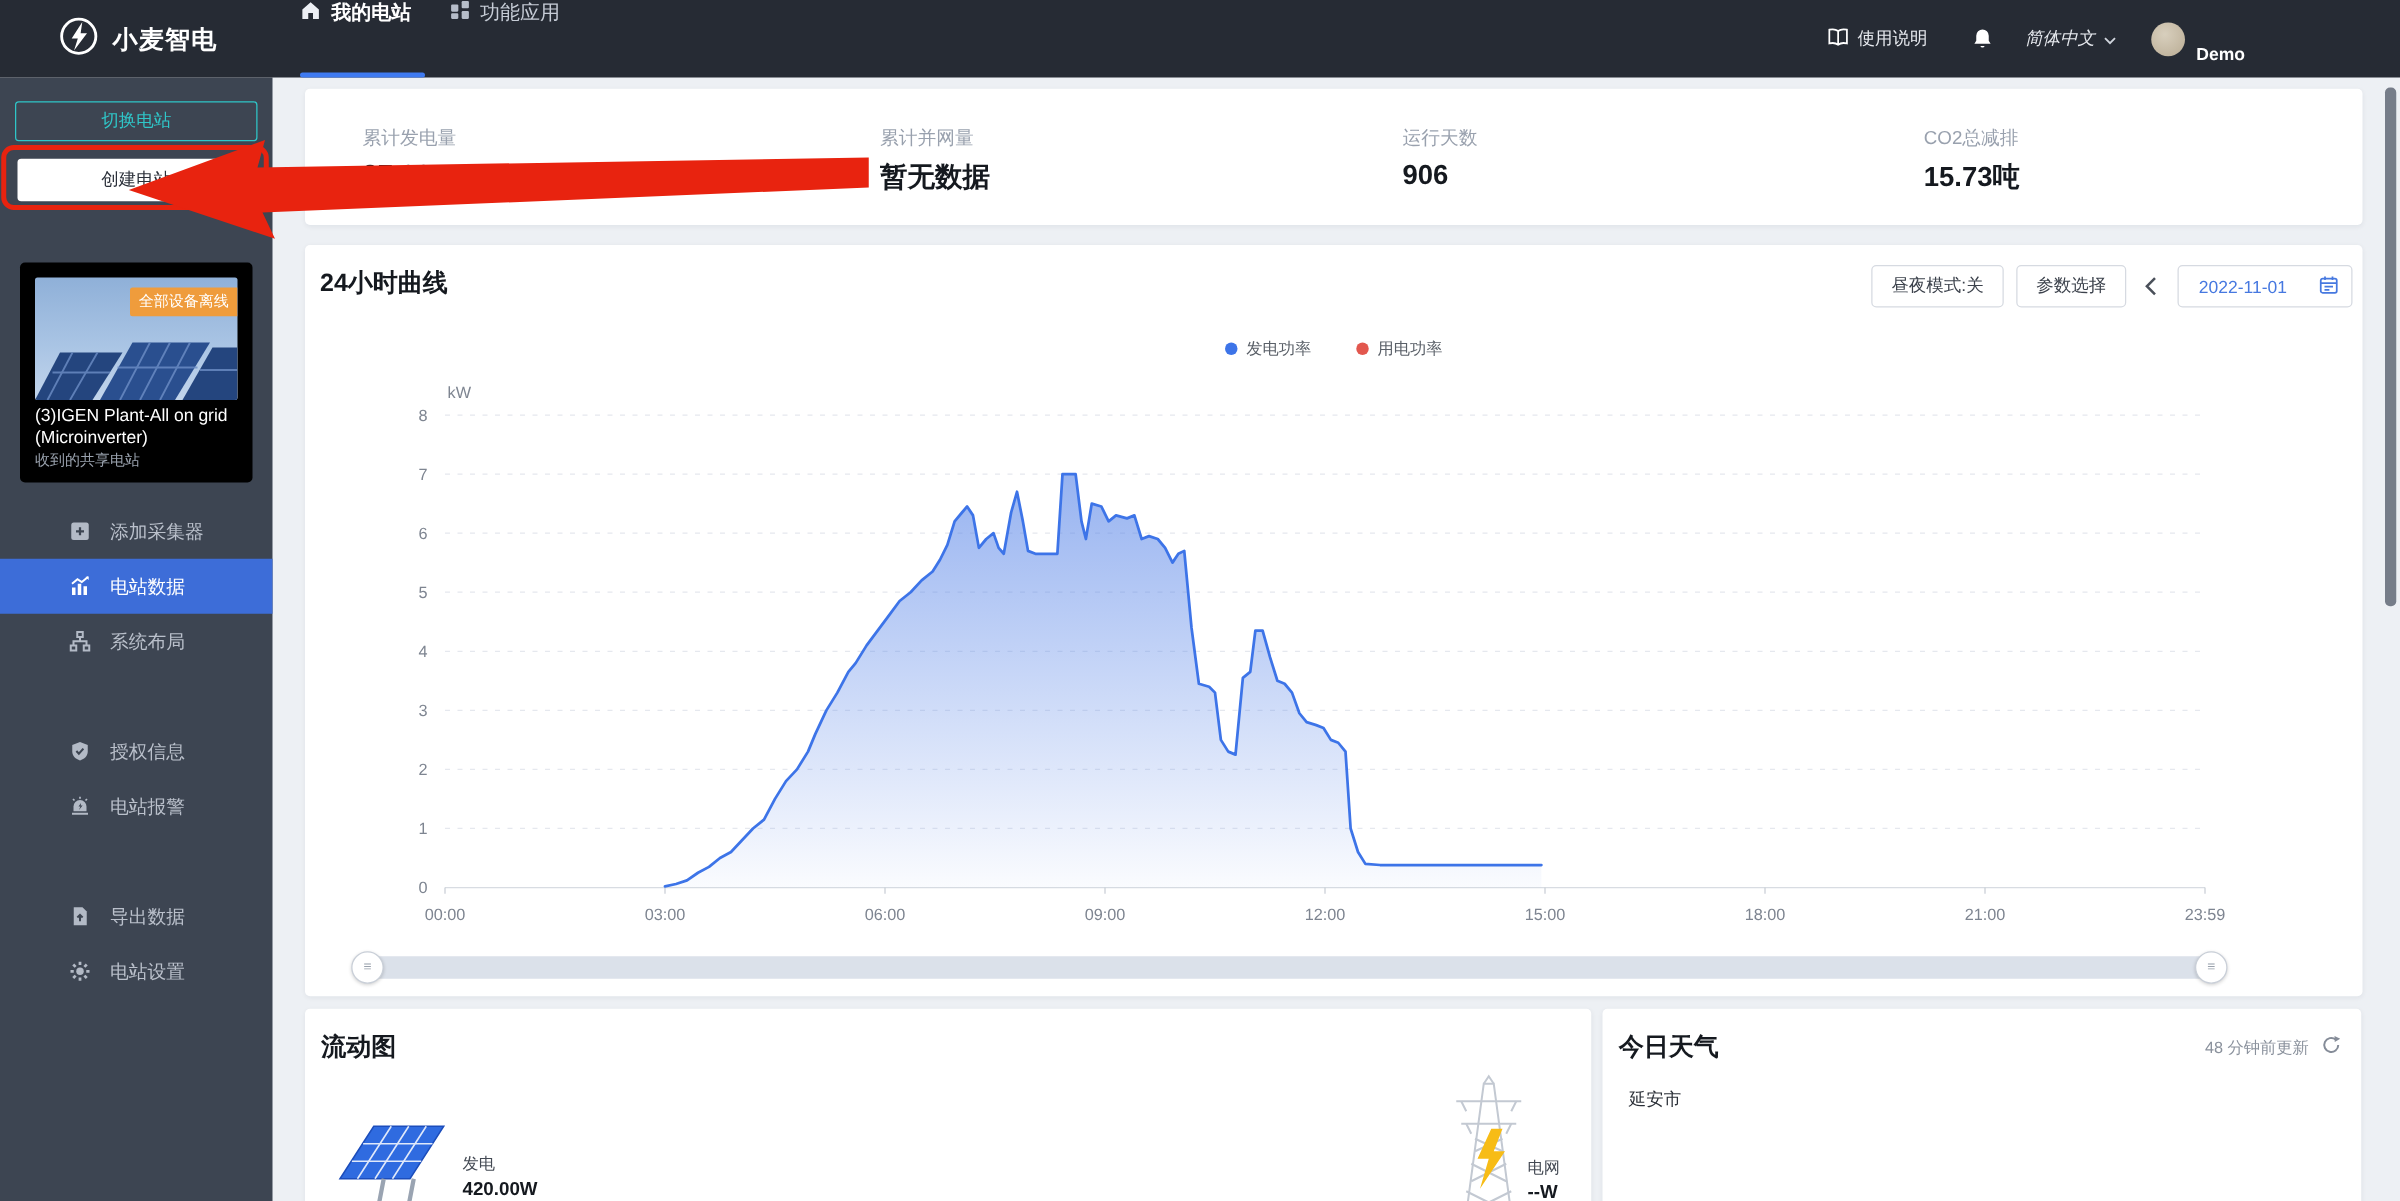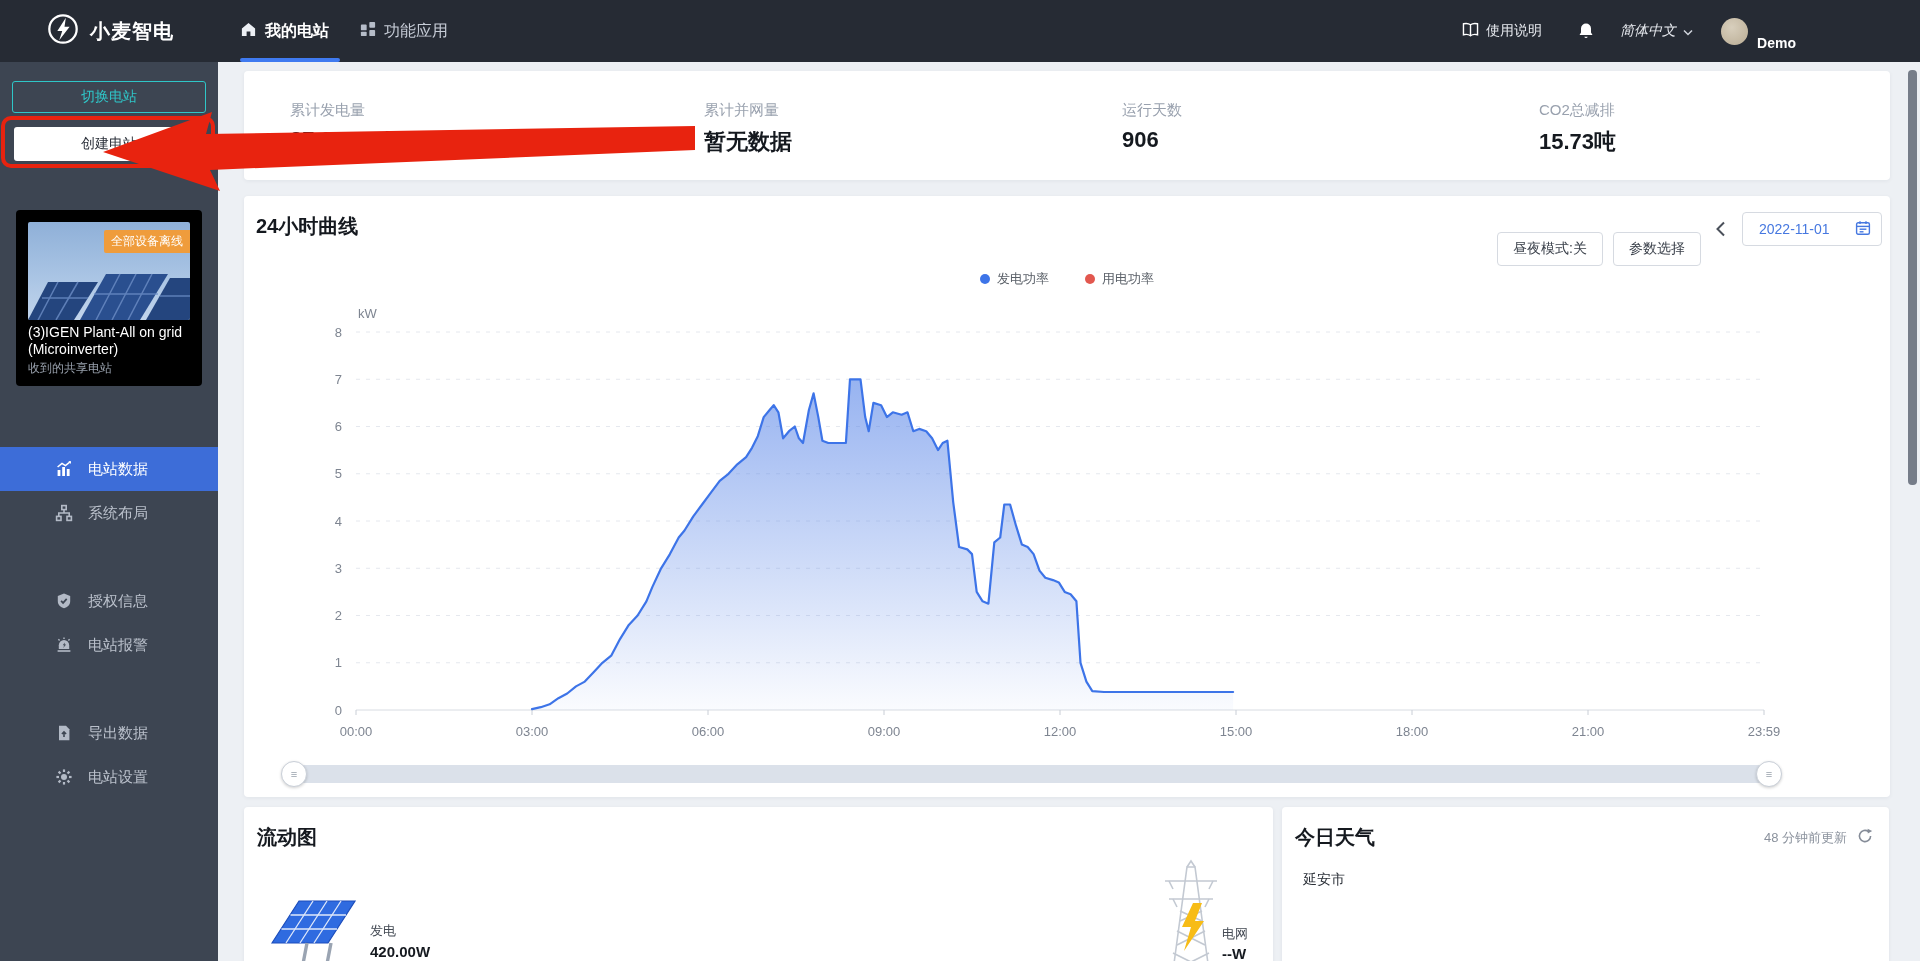--- a/index.html
+++ b/index.html
@@ -3,21 +3,21 @@
 <meta charset="utf-8">
 <style>
   * { margin:0; padding:0; box-sizing:border-box; }
   html,body { width:1920px; height:961px; overflow:hidden; background:#edf0f4;
     font-family:"Liberation Sans","DejaVu Sans",sans-serif; color:#2a2f37; }
 
   
   .navbar { position:absolute; left:0; top:0; width:1920px; height:62px; background:#262b34; z-index:10; }
   .brand { position:absolute; left:46px; top:0; height:62px; display:flex; align-items:center; gap:10px; }
   .brand-name { color:#fff; font-size:20px; font-weight:bold; letter-spacing:1px; }
-  .nav-tab { position:absolute; top:0; height:62px; display:flex; align-items:center; gap:8px;
+  .nav-tab { position:absolute; top:0; height:62px; display:flex; align-items:flex-start; gap:8px;
     font-size:16px; color:#c6ccd6; cursor:pointer; }
   .nav-tab.active { color:#fff; font-weight:bold; }
   .tab-underline { position:absolute; left:240px; top:58px; width:100px; height:4px; background:#3f7af0; border-radius:2px; }
   .nav-right { position:absolute; right:124px; top:0; height:62px; display:flex; align-items:center; }
   .nav-right .item { display:flex; align-items:center; gap:7px; color:#e7eaef; font-size:14px; cursor:pointer; }
   .avatar { width:27px; height:27px; border-radius:50%; background:radial-gradient(circle at 40% 35%, #d8cfbd, #b9ac94); }
   .user-name { color:#fff; font-size:14px; font-weight:bold;margin-top:24px; }
 
   
   .sidebar { position:absolute; left:0; top:62px; width:218px; height:899px; background:#3d4552; z-index:5; }
@@ -41,21 +41,21 @@
   .main { position:absolute; left:218px; top:62px; width:1702px; height:899px; background:#edf0f4; }
   .card { position:absolute; background:#fff; border-radius:4px; box-shadow:0 1px 4px rgba(20,30,50,0.06); }
   .stats-card { left:26px; top:9px; width:1646px; height:109px; }
   .stat { position:absolute; top:0; }
   .stat-label { position:absolute; top:30px; font-size:15px; color:#99a1ae; white-space:nowrap; }
   .stat-value { position:absolute; top:56px; font-size:22px; font-weight:bold; color:#15191f; white-space:nowrap; }
 
   .chart-card { left:26px; top:134px; width:1646px; height:601px; }
   .chart-title { position:absolute; left:12px; top:17px; font-size:20px; font-weight:bold; color:#15191f; }
   .ctl-btn { position:absolute; top:16px; height:34px; display:flex; align-items:center; justify-content:center;
-    padding:0 14px; border:1px solid #d6dae1; border-radius:4px; background:#fff; font-size:14px; color:#3c424c; cursor:pointer;margin-top:20px; }
+    padding:0 14px; border:1px solid #d6dae1; border-radius:4px; background:#fff; font-size:14px; color:#3c424c; cursor:pointer; }
   .prev-btn { position:absolute; left:1462px; top:16px; width:28px; height:34px; display:flex; align-items:center; justify-content:center; cursor:pointer; }
   .date-box { position:absolute; left:1498px; top:16px; width:140px; height:34px; border:1px solid #d6dae1; border-radius:4px;
     display:flex; align-items:center; justify-content:space-between; padding:0 10px 0 16px; font-size:14px; color:#4678e0; cursor:pointer; background:#fff; }
   .legend { position:absolute; left:50%; transform:translateX(-50%); top:74px; display:flex; gap:36px; }
   .legend-item { display:flex; align-items:center; gap:7px; font-size:13px; color:#5a6068; cursor:pointer; }
   .legend-dot { width:10px; height:10px; border-radius:50%; }
   .curve-wrap { position:absolute; left:40px; top:96px; width:1560px; height:470px; }
   .slider { position:absolute; left:41px; top:569px; width:1493px; height:18px; background:#dbe1ea; border-radius:3px; cursor:pointer; }
   .handle { position:absolute; top:-4px; width:26px; height:26px; border-radius:50%; background:#fff; border:1px solid #c9cfd8;
     box-shadow:0 1px 3px rgba(0,0,0,0.18); display:flex; align-items:center; justify-content:center;
@@ -161,20 +161,29 @@
             <line x1="66" y1="72" x2="130" y2="72"></line>
             <line x1="132" y1="74" x2="162" y2="74"></line>
         </g>
       </svg>
       <span class="plant-badge">全部设备离线</span>
     </div>
     <div class="plant-title">(3)IGEN Plant-All on grid (Microinverter)</div>
     <div class="plant-sub">收到的共享电站</div>
   </div>
 
+  <div class="menu-item" style="top:341px;">
+    <span class="mi-icon">
+        <svg viewBox="0 0 18 18" width="18" height="18">
+          <rect x="2" y="2" width="14" height="14" rx="2" fill="#b3bac6"></rect>
+          <path d="M9 5.8 v6.4 M5.8 9 h6.4" stroke="#3d4552" stroke-width="1.8"></path>
+        </svg>
+      </span>
+    <span class="mi-label">添加采集器</span>
+  </div>
   <div class="menu-item active" style="top:385px;">
     <span class="mi-icon">
         <svg viewBox="0 0 18 18" width="18" height="18">
           <rect x="2.6" y="10" width="2.8" height="6" fill="#fff"></rect>
           <rect x="7.2" y="7" width="2.8" height="9" fill="#fff"></rect>
           <rect x="11.8" y="9" width="2.8" height="7" fill="#fff"></rect>
           <polyline points="2.6,7 7,3.4 10.4,5.6 15.4,1.6" fill="none" stroke="#fff" stroke-width="1.6"></polyline>
           <polygon points="15.8,1 16,4 13.4,1.6" fill="#fff"></polygon>
         </svg>
       </span>

